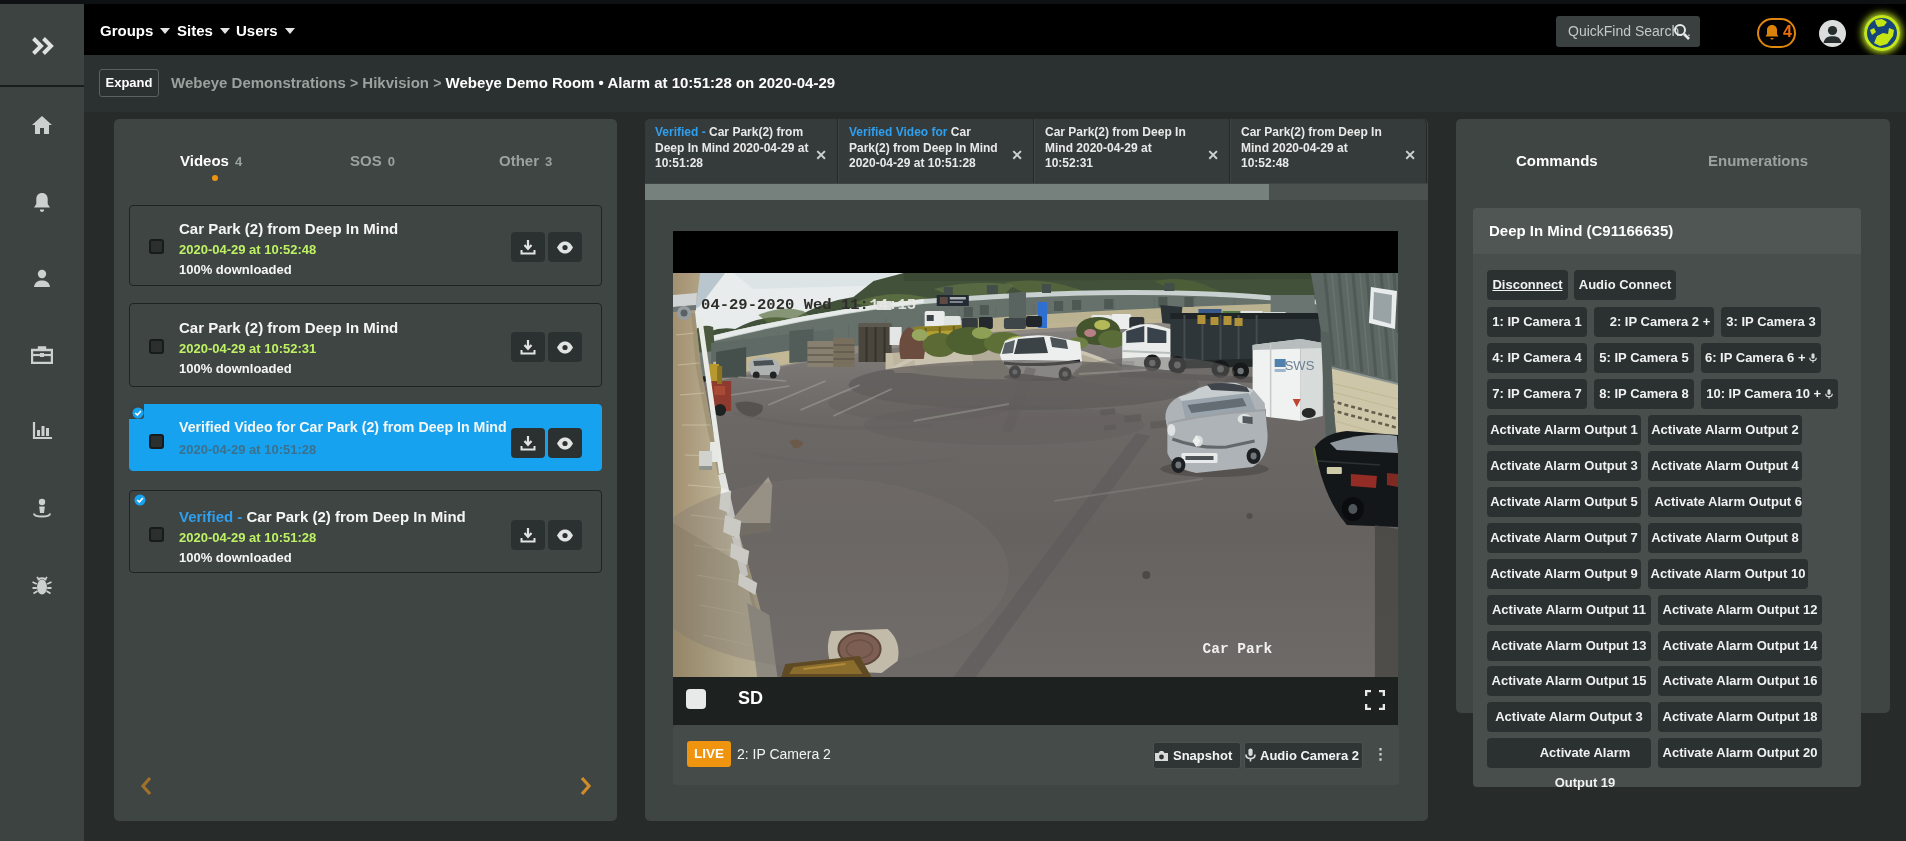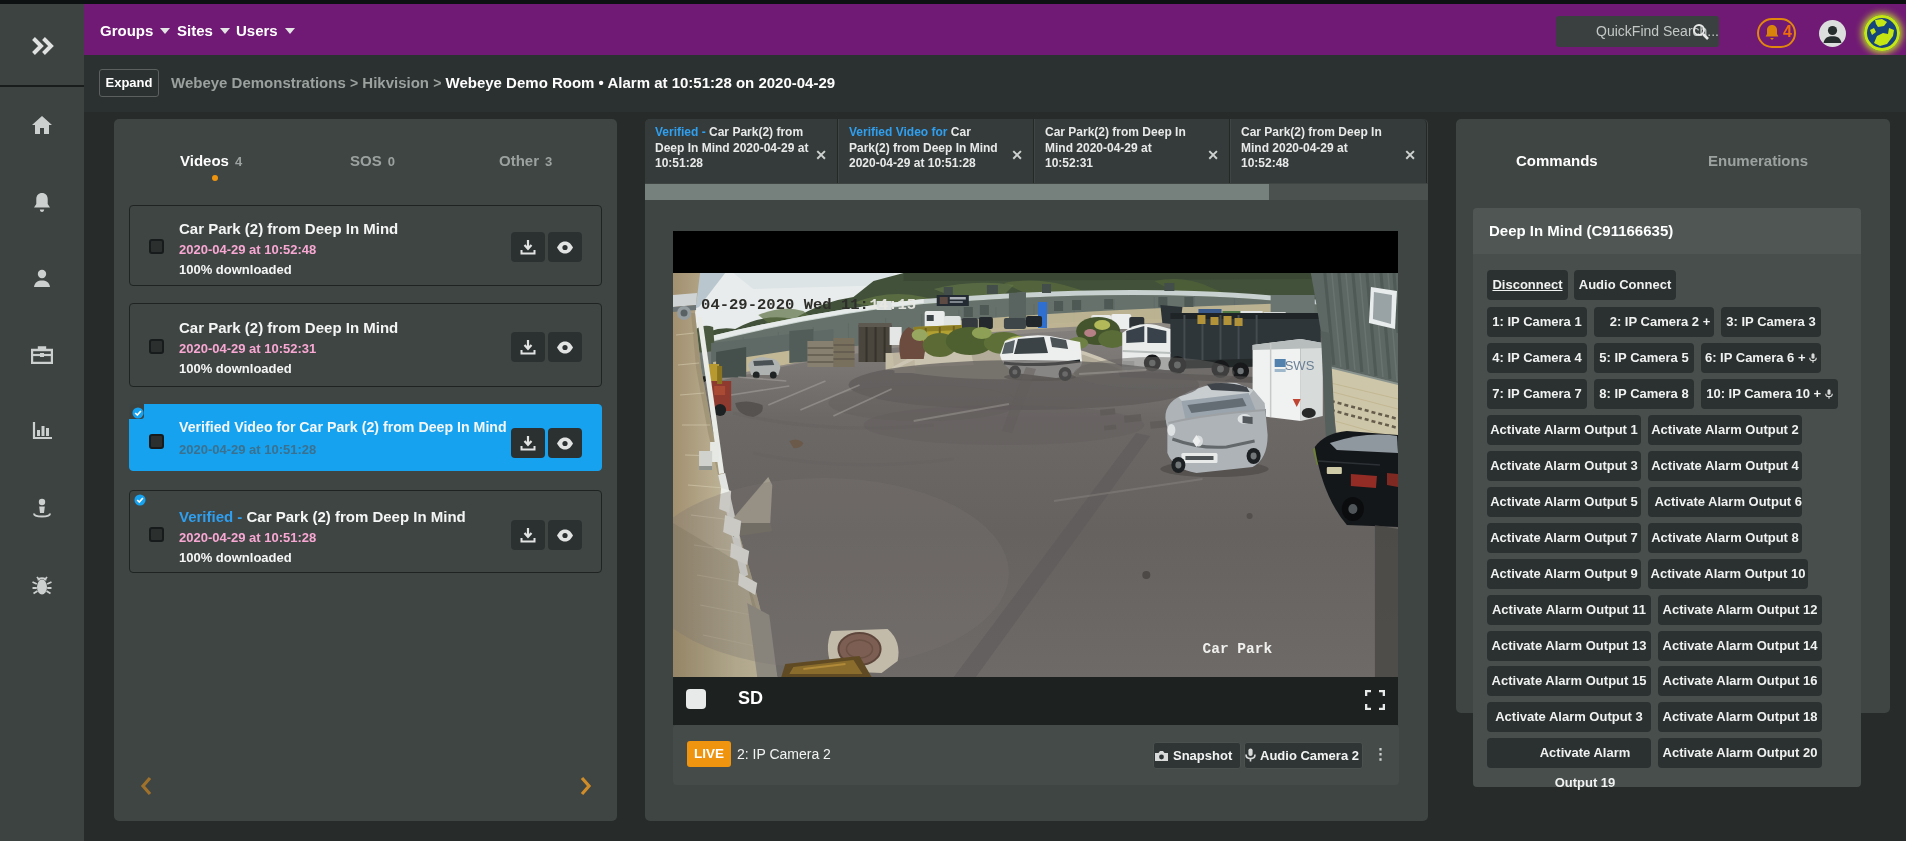--- a/index.html
+++ b/index.html
@@ -3,26 +3,26 @@
 <meta charset="utf-8">
 <style>
   * { margin:0; padding:0; box-sizing:border-box; }
   html,body { width:1906px; height:841px; overflow:hidden; background:#272c2b;
     font-family:"Liberation Sans", sans-serif; }
   .abs { position:absolute; }
   #stage { position:relative; width:1906px; height:841px; background:#272c2b; }
 
   
   #topstrip { left:0; top:0; width:1906px; height:4px; background:#0e1111; }
-  #topbar { left:84px; top:4px; width:1822px; height:51px; background:#701a75;text-align:right; }
+  #topbar { left:84px; top:4px; width:1822px; height:51px; background:#000000; }
   #crumbbar { left:84px; top:55px; width:1822px; height:57px; background:#2b3130; }
   .navitem { position:absolute; top:18px; color:#fff; font-weight:bold; font-size:15px; }
   .caret { display:inline-block; width:0; height:0; border-left:5px solid transparent;
      border-right:5px solid transparent; border-top:6px solid #e4e6e5; margin-left:7px; vertical-align:2px;}
-  #search { position:absolute; left:1472px; top:12px; width:163px; height:31px; background:#3a403f;
+  #search { position:absolute; left:1472px; top:12px; width:144px; height:31px; background:#3a403f;
      border-radius:3px; color:#c3c8c6; font-size:14px; line-height:31px; padding-left:12px; }
   #belly { position:absolute; left:1673px; top:14px; width:39px; height:30px; border:2px solid #e0870d;
      border-radius:15px; color:#e0870d; }
   #avatar { position:absolute; left:1735px; top:16px; width:27px; height:27px; border-radius:50%;
      background:#dcdedd; overflow:hidden; }
   #globe { position:absolute; left:1780px; top:11px; width:36px; height:36px; border-radius:50%;
      background:#16457e; box-shadow:0 0 7px 2px #c0e224, inset 0 0 0 3px #c6e614; }
 
   
   #sidebar { left:0; top:4px; width:84px; height:837px; background:#3d4341; }
@@ -41,21 +41,21 @@
   #rightpanel { left:1456px; top:119px; width:434px; height:594px; background:#3f4543; border-radius:5px; }
 
   
   .ltab { position:absolute; top:33px; font-size:15px; font-weight:bold; color:#9ba2a0; }
   .ltab .cnt { font-size:13px; margin-left:6px; color:#9ba2a0; }
   .vcard { position:absolute; left:15px; width:473px; background:#3f4543; border:1px solid #1f2423;
      border-radius:4px; }
   .vcard .cb { position:absolute; left:19px; width:15px; height:15px; background:#2b302f;
      border:2px solid #171b1b; border-radius:3px; }
   .vcard .title { position:absolute; left:49px; font-size:15px; font-weight:bold; color:#f4f6f5; white-space:nowrap;}
-  .vcard .date  { position:absolute; left:49px; font-size:13px; font-weight:bold; color:#f9a8d4; }
+  .vcard .date  { position:absolute; left:49px; font-size:13px; font-weight:bold; color:#bef264; }
   .vcard .dl100 { position:absolute; left:49px; font-size:13px; font-weight:bold; color:#f4f6f5; }
   .icbtn { position:absolute; width:34px; height:30px; background:#2b3130; border-radius:4px;
      display:flex; align-items:center; justify-content:center; }
   .badge { position:absolute; left:-1px; top:-1px; width:15px; height:15px; background:#3d4341;
      border-radius:3px 0 3px 0; }
 
   
   .ctab { position:absolute; top:0; height:64px; background:#353b3a; border-right:1px solid #242928;
      font-size:13px; font-weight:bold; color:#e8eae9; }
   .ctab .txt { position:absolute; left:10px; top:6px; width:154px; line-height:15.5px; font-size:12px; }

